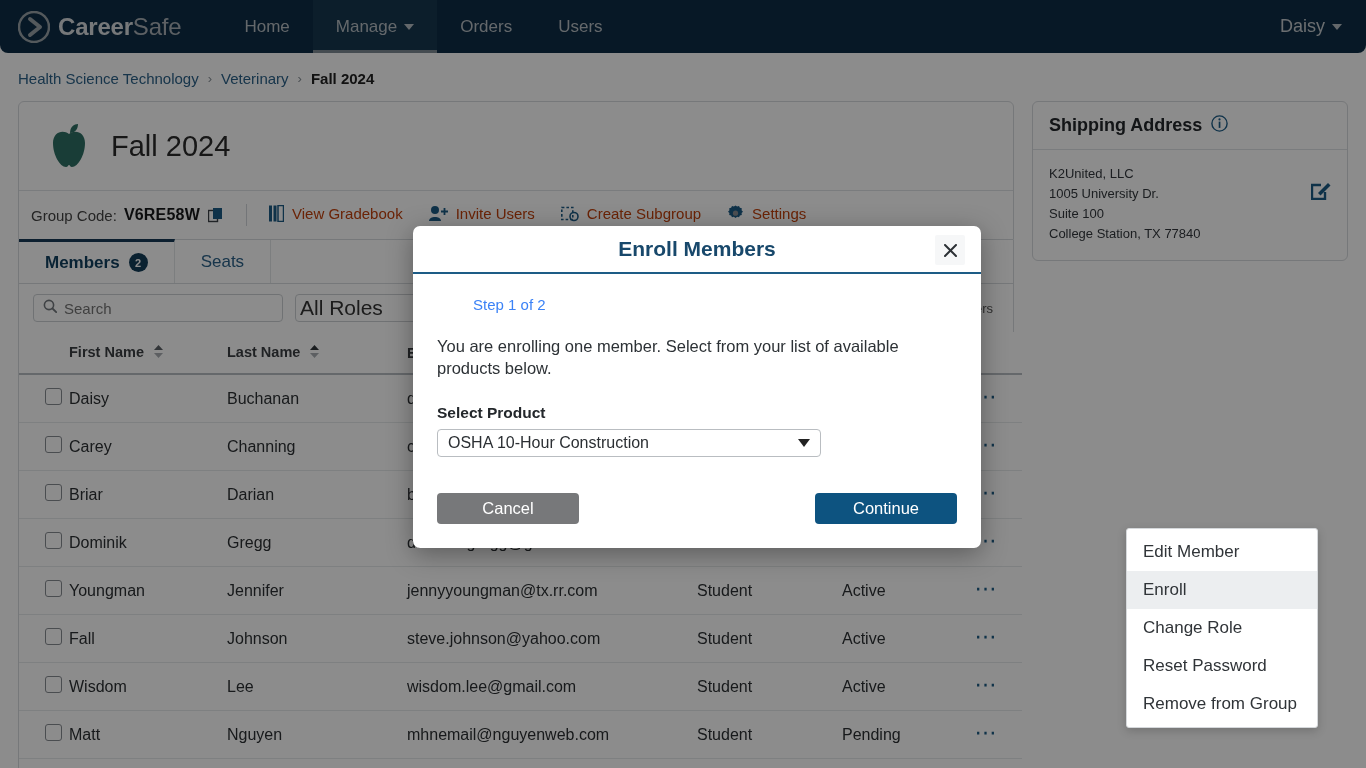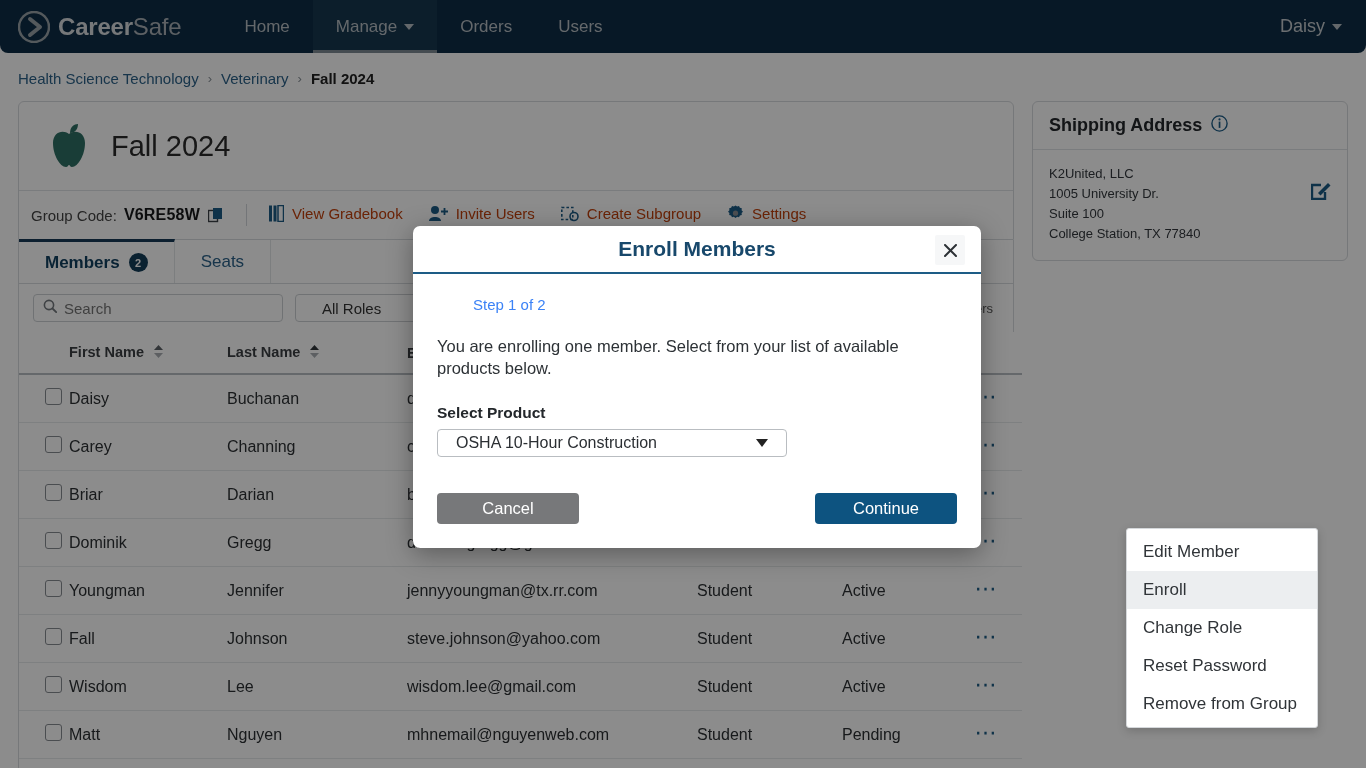--- a/index.html
+++ b/index.html
@@ -85,21 +85,21 @@
   
   .filters { display:flex; align-items:center; padding: 10px 14px; gap:12px; }
   .search-box {
     width:250px; height:28px; border:1px solid #ccd0d4; border-radius:4px; background:#fff;
     display:flex; align-items:center; gap:7px; padding: 0 9px;
   }
   .search-input { border:none; outline:none; font-size:15px; color:#555; width:100%;
     font-family:"Liberation Sans", sans-serif; background:transparent; }
   .roles-box {
     width:122px; height:28px; border:1px solid #ccd0d4; border-radius:4px; background:#fff;
-    display:flex; align-items:center; padding: 0 26px; font-size:15px; color:#333; cursor:pointer;
+    display:flex; align-items:center; padding: 0 4px; font-size:21px; color:#333; cursor:pointer;
   }
   .showing { margin-left:auto; font-size:13px; color:#555; padding-right:6px; }
   .showing b { color:#222; }
 
   
   table.members { width:100%; border-collapse:collapse; table-layout:fixed; }
   table.members th {
     text-align:left; font-size:14.5px; color:#3b3f43; font-weight:bold;
     padding: 12px 0 12px 0; border-bottom:2px solid #b9bec3; background:#fff;
   }
@@ -149,22 +149,22 @@
   .modal-close {
     position:absolute; right:16px; top:9px; width:30px; height:30px; background:#f6f7f8;
     display:flex; align-items:center; justify-content:center; font-size:18px; color:#333;
     cursor:pointer; border-radius:2px;
   }
   .modal-body { padding: 22px 24px 0 24px; }
   .step-label { font-size:15px; color:#3b82f6; margin-bottom:22px;margin-left:36px; }
   .modal-desc { font-size:16.5px; color:#2d3236; line-height:22px; margin-bottom:25px; max-width:490px;}
   .field-label { font-size:15.5px; color:#23272b; font-weight:bold; margin-bottom:7px; }
   .select-box {
-    width:350px; height:28px; border:1px solid #b9bdc1; border-radius:4px; background:#fff;
-    display:flex; align-items:center; padding: 0 18px; font-size:16px; color:#2b2f33; cursor:pointer;
+    width:384px; height:28px; border:1px solid #b9bdc1; border-radius:4px; background:#fff;
+    display:flex; align-items:center; padding: 0 10px; font-size:16px; color:#2b2f33; cursor:pointer;
   }
   .select-caret { margin-left:auto; border-left:6px solid transparent; border-right:6px solid transparent;
     border-top:8px solid #222; }
   .modal-foot { display:flex; align-items:center; padding: 36px 24px 24px 24px; }
   .btn {
     border:none; border-radius:4px; font-size:16.5px; cursor:pointer;
     font-family:"Liberation Sans", sans-serif;
   }
   .btn-cancel { background:#77787a; color:#fff; width:142px; height:31px; }
   .btn-continue { background:#0d5380; color:#fff; width:142px; height:31px; margin-left:auto; }

